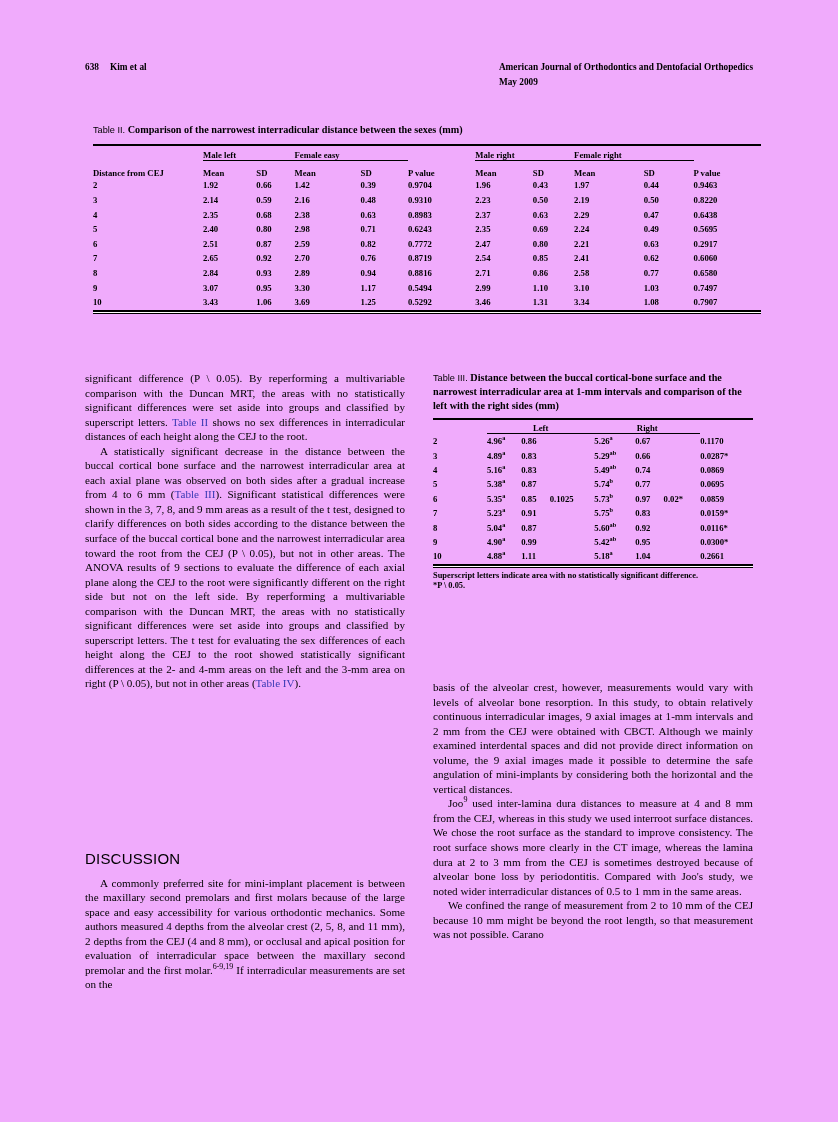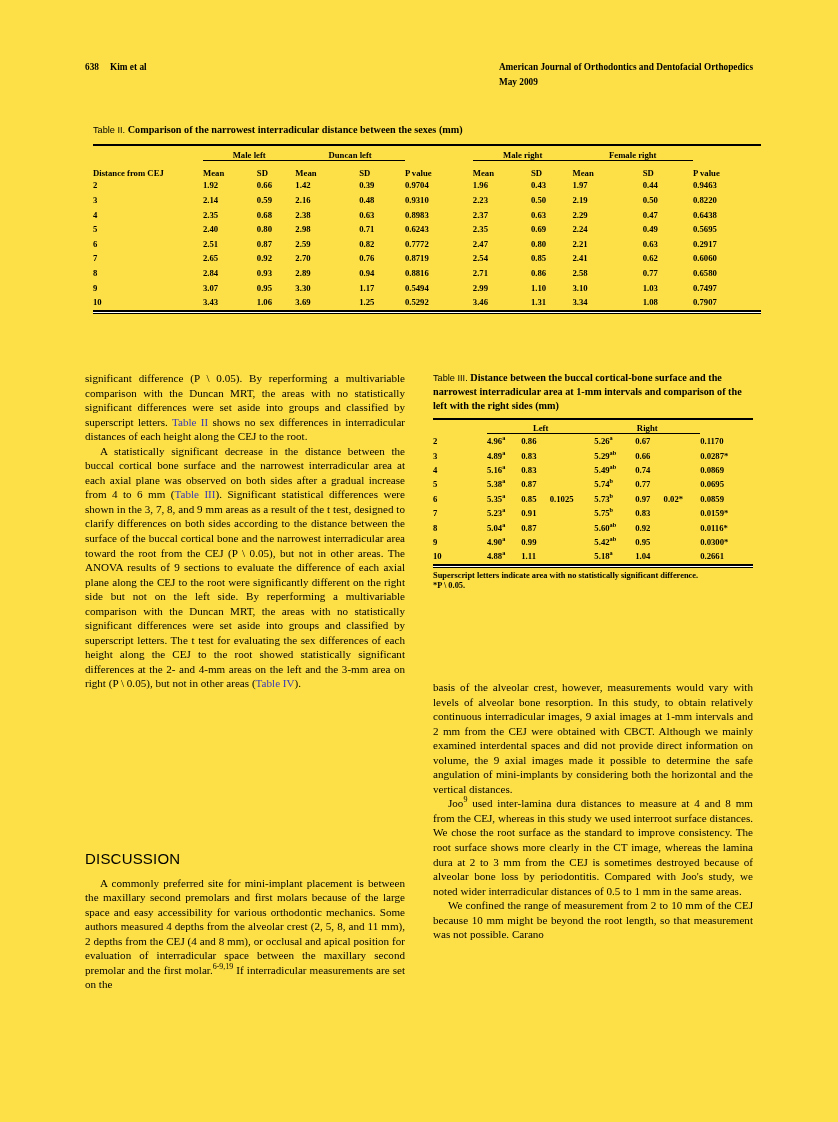--- a/index.html
+++ b/index.html
@@ -13,21 +13,21 @@
     position: relative;
     font-family: "Liberation Serif", "DejaVu Serif", serif;
     color: #000000;
     overflow: hidden;
   }
   .page {
     position: absolute;
     left: 0; top: 0;
     width: 838px;
     height: 1122px;
-    background: #fde047;
+    background: #f0abfc;
   }
 
   
   .runhead {
     position: absolute;
     left: 85px;
     top: 60px;
     width: 668px;
     font-size: 9.3px;
     font-weight: bold;
@@ -83,21 +83,21 @@
   
   #table2-wrap {
     position: absolute;
     left: 85px;
     top: 123px;
     width: 668px;
     margin-left: 8px;
   }
   #table2-wrap .tbl-caption { margin-bottom: 7px; }
   #table2 { font-size: 8.7px; }
-  #table2 .hdr-grp td { text-align: center; height: 14px; }
+  #table2 .hdr-grp td { text-align: left; height: 14px; }
   #table2 .hdr-sub td { height: 17px; }
   #table2 tbody td { height: 14.6px; line-height: 14.6px; }
   #table2 .c-dist { width: 110px; }
 
   
   .col {
     position: absolute;
     width: 320px;
     font-size: 11.1px;
     line-height: 14.55px;
@@ -161,21 +161,21 @@
   <div id="table2-wrap">
     <div class="tbl-caption">
       <span class="tbl-label">Table II.</span>
       <span class="tbl-title">Comparison of the narrowest interradicular distance between the sexes (mm)</span>
     </div>
     <table class="data" id="table2">
       <thead>
         <tr class="hdr-grp rule-top">
           <td class="c-dist"></td>
           <td colspan="2" class="grp-rule">Male left</td>
-          <td colspan="2" class="grp-rule">Duncan left</td>
+          <td colspan="2" class="grp-rule">Female easy</td>
           <td></td>
           <td colspan="2" class="grp-rule">Male right</td>
           <td colspan="2" class="grp-rule">Female right</td>
           <td></td>
         </tr>
         <tr class="hdr-sub">
           <td class="c-dist">Distance from CEJ</td>
           <td>Mean</td>
           <td>SD</td>
           <td>Mean</td>

